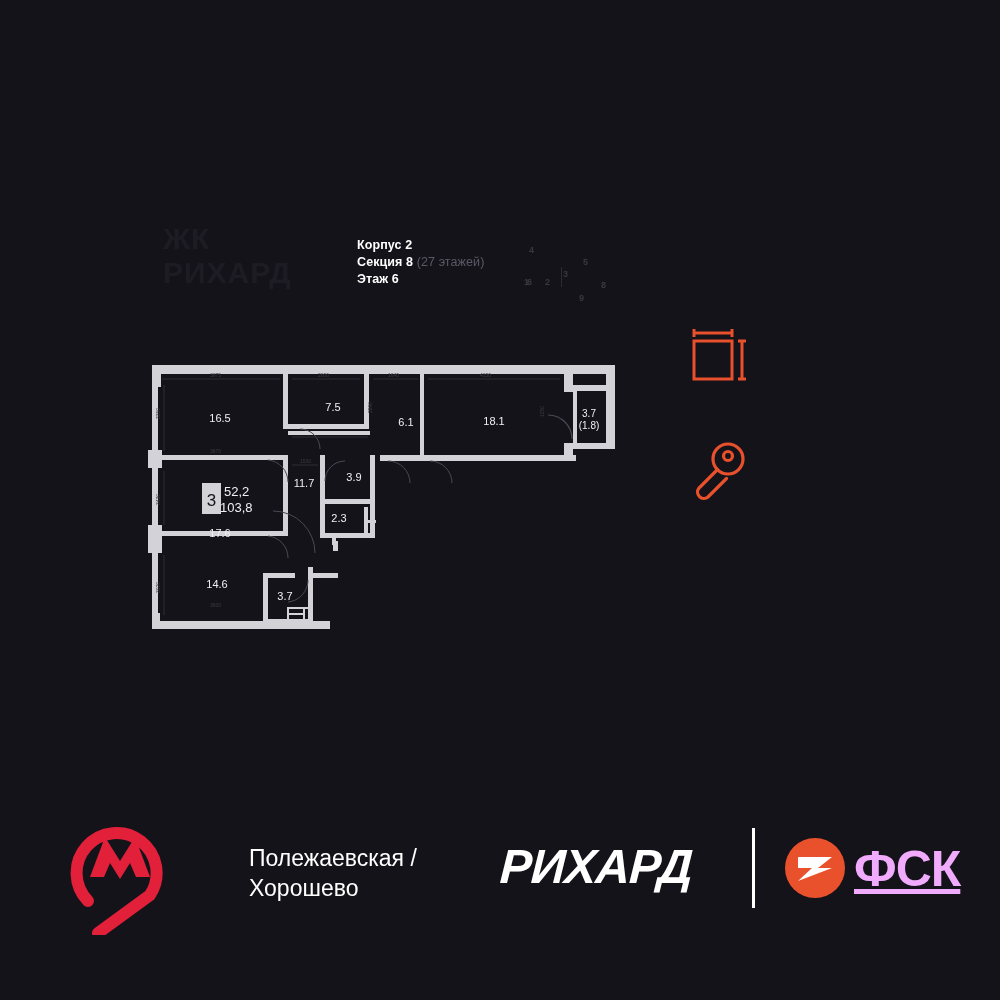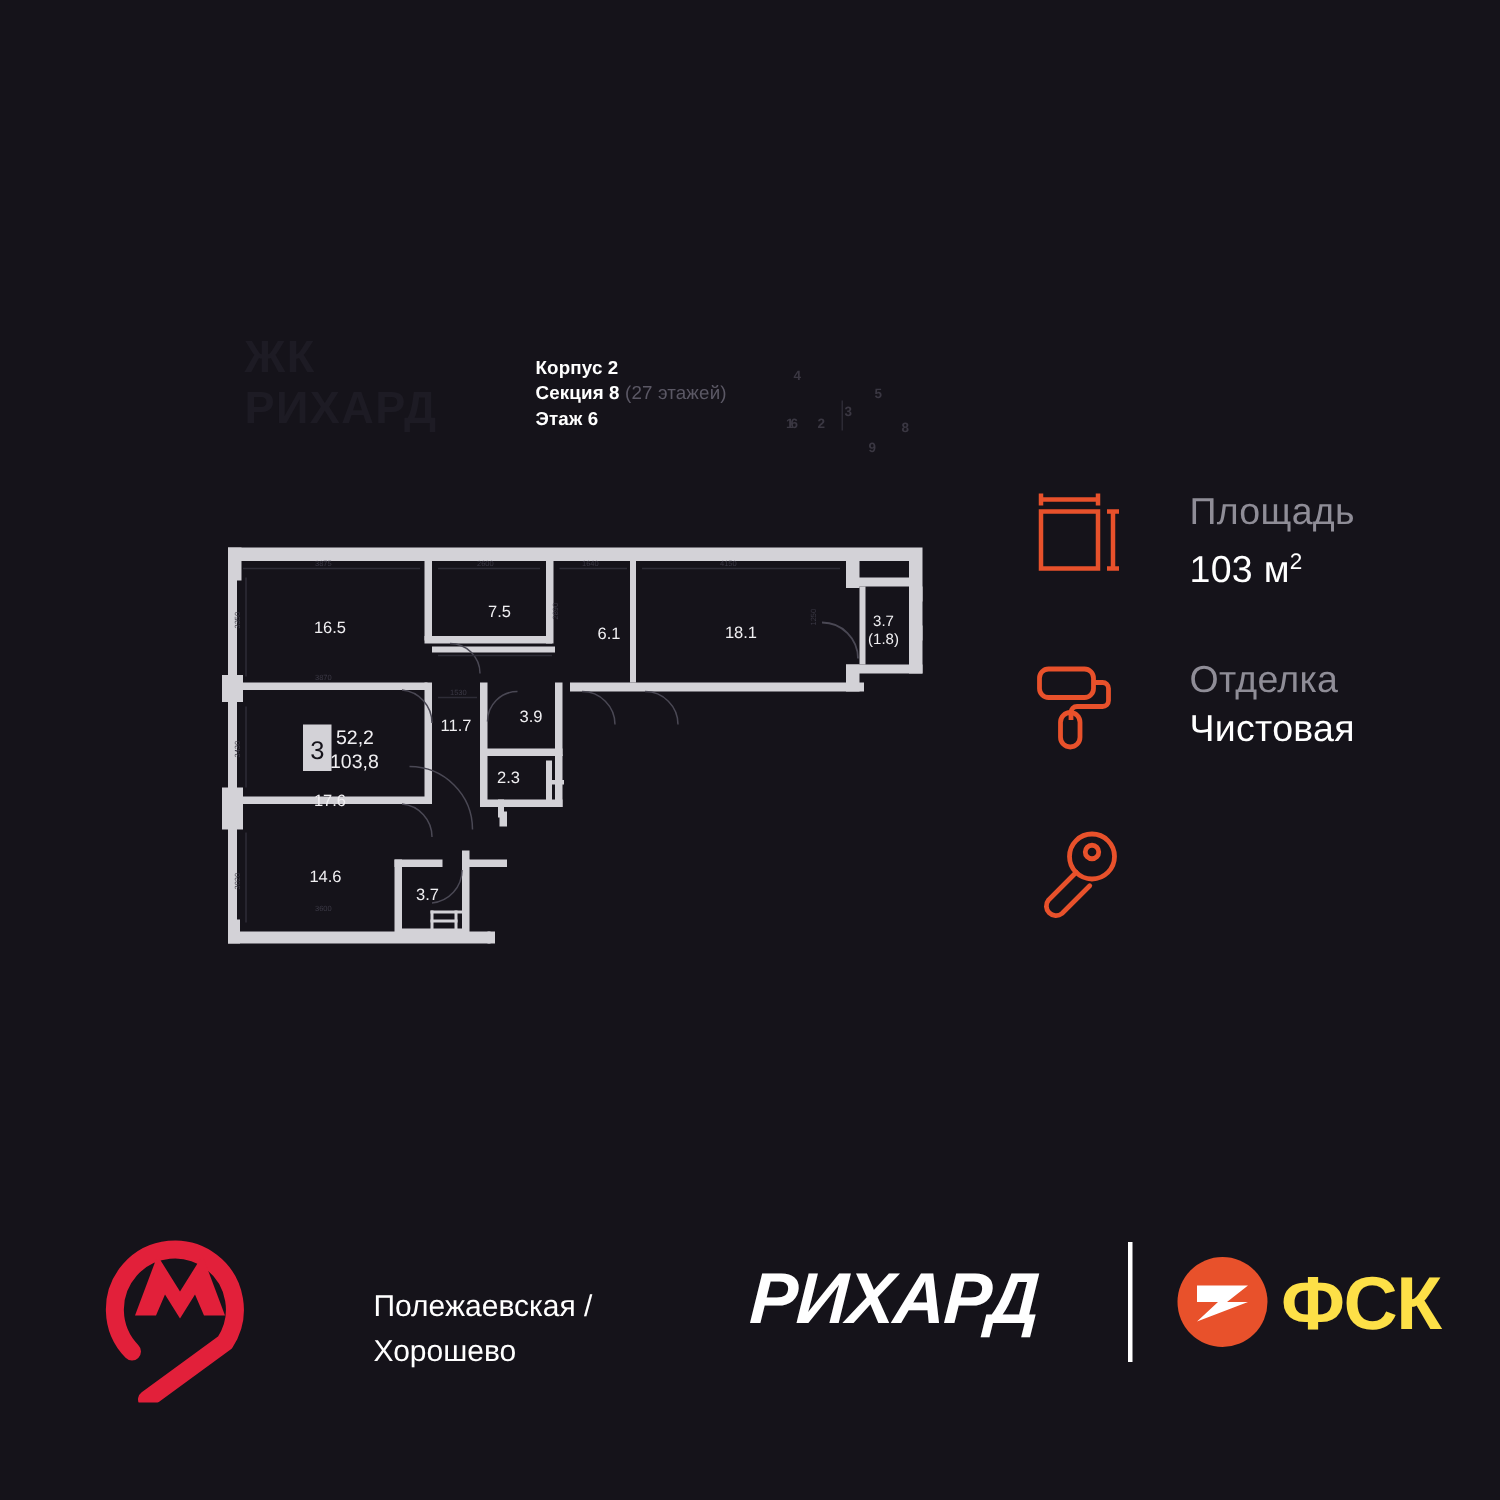--- a/index.html
+++ b/index.html
@@ -47,43 +47,44 @@
   }
   .feature .val {
     color: #ffffff; font-size: 25px; line-height: 33px; letter-spacing: .2px;
   }
   .feature .val sup { font-size: 15px; vertical-align: super; }
 
   
   .metro { position: absolute; left: 64px; top: 805px; width: 340px; height: 130px; }
   .metro .logo { position: absolute; left: 0; top: 0; width: 112px; height: 130px; }
   .metro .station {
-    position: absolute; left: 185px; top: 51px; width: 230px;
-    color: #ffffff; font-size: 20px; line-height: 30px;
+    position: absolute; left: 185px; top: 38px; width: 230px;
+    color: #ffffff; font-size: 23px; line-height: 30px;
   }
 
   .brands { position: absolute; left: 500px; top: 828px; height: 80px; }
   .brands .richard {
     position: absolute; left: 0; top: 10px;
     color: #ffffff; font-size: 48px; font-weight: bold; font-style: italic;
     letter-spacing: -1px; line-height: 58px;
     transform: skewX(-3deg);
   }
   .brands .divider {
     position: absolute; left: 252px; top: 0px; width: 3px; height: 80px;
     background: #ffffff;
   }
   .brands .fsk { position: absolute; left: 284px; top: 6px; height: 68px; }
   .brands .fsk .mark {
     position: absolute; left: 0; top: 3px; width: 62px; height: 62px;
   }
   .brands .fsk .fsk-text {
     position: absolute; left: 70px; top: 6px;
-    color: #fde047; font-size: 50px; font-weight: bold; line-height: 58px;
+    color: #f0abfc; font-size: 50px; font-weight: bold; line-height: 58px;
     letter-spacing: -1px;
+    text-decoration: underline;
   }
 </style>
 </head>
 <body>
 
 <div id="page">
 
   <div class="watermark">ЖК РИХАРД</div>
 
   <div class="hdr-info">
@@ -240,39 +241,22 @@
         <svg viewBox="0 0 62 62" width="62" height="62" fill="none" stroke="#e8512b" stroke-width="3">
           <path d="M4 6 L42 6"></path>
           <path d="M4 2 L4 10"></path>
             <path d="M42 2 L42 10"></path>
           <rect x="4" y="14" width="38" height="38"></rect>
           <path d="M52 14 L52 52"></path>
           <path d="M48 14 L56 14"></path>
             <path d="M48 52 L56 52"></path>
         </svg>
       </div>
-      <div class="txt">
-        <div class="lbl">Площадь</div>
-        <div class="val"><span>103 м</span><sup>2</sup></div>
-      </div>
-    </div>
-
-    <div class="feature">
-      <div class="ico">
-        <svg viewBox="0 0 62 62" width="62" height="62" fill="none" stroke="#e8512b" stroke-width="3.2">
-          <rect x="3" y="7" width="36" height="19" rx="6"></rect>
-          <path d="M39 16 h6 a4 4 0 0 1 4 4 v8 a4 4 0 0 1 -4 4 h-17 a4 4 0 0 0 -4 4 v5"></path>
-          <rect x="17" y="36" width="13" height="23" rx="6.5"></rect>
-        </svg>
-      </div>
-      <div class="txt">
-        <div class="lbl">Отделка</div>
-        <div class="val">Чистовая</div>
-      </div>
-    </div>
+    </div>
+
 
     <div class="feature">
       <div class="ico">
         <svg viewBox="0 0 62 62" width="62" height="62" fill="none" stroke="#e8512b" stroke-width="3.2">
           <circle cx="38" cy="20" r="15"></circle>
           <circle cx="38" cy="17" r="4.5"></circle>
           <path d="M27.5 30.5 L9 49 a6.4 6.4 0 0 0 9 9 L36.5 39.5" stroke-linecap="round"></path>
         </svg>
       </div>
       <div class="txt">

